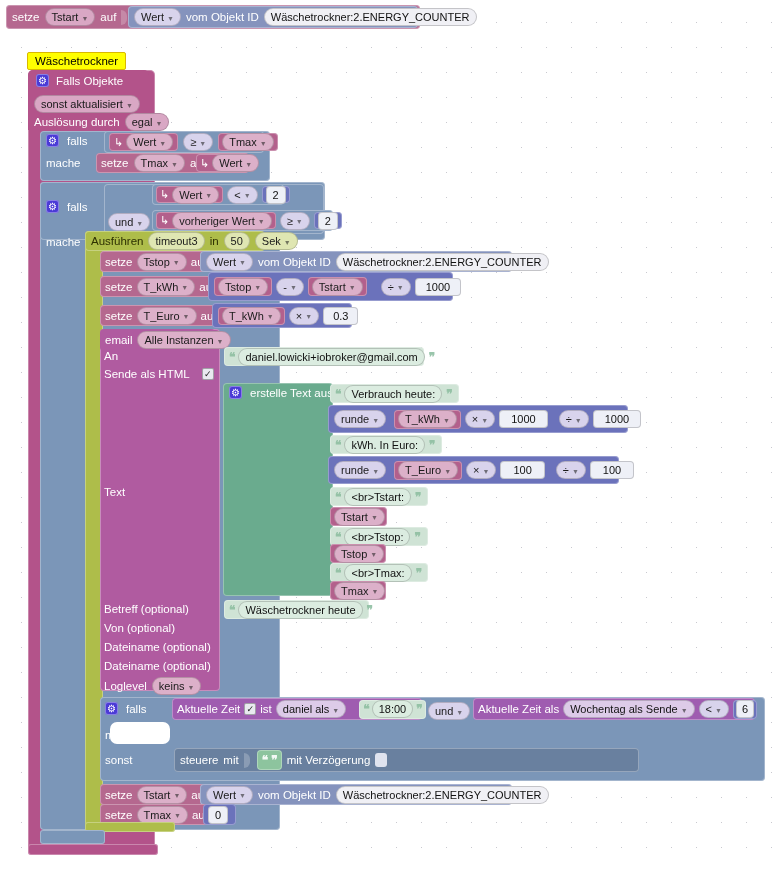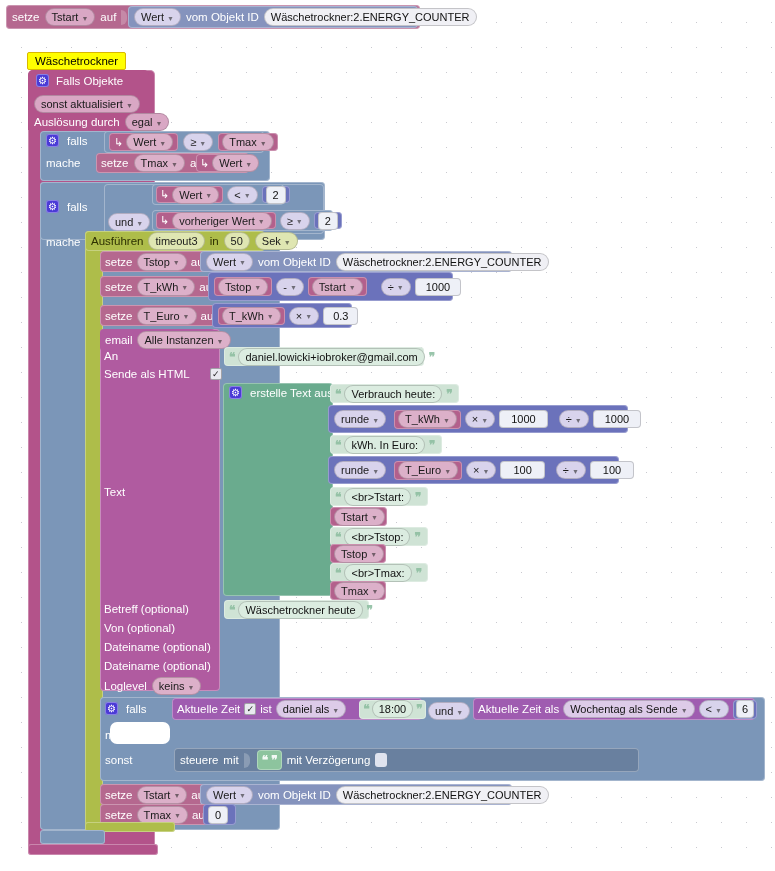--- a/index.html
+++ b/index.html
@@ -394,21 +394,21 @@
   <span class="lbl" style="position:absolute; left:104px; top:350px;">An</span>
   <div class="b c-textl outline" style="left:224px; top:347px; width:200px; height:19px; padding:0 5px;">
     <div class="row" style="gap:4px;">
       <span class="q" style="color:#8fbfa2;">❝</span>
       <span class="fld mint">
           <span>daniel.lowicki+iobroker@gmail.com</span>
         </span>
       <span class="q" style="color:#8fbfa2;">❞</span>
     </div>
   </div>
-  <div class="row" style="position:absolute; left:104px; top:368px; gap:20px;">
+  <div class="row" style="position:absolute; left:104px; top:368px; gap:12px;">
     <span class="lbl">Sende als HTML</span>
     <span class="chk">
         <span>✓</span>
       </span>
   </div>
 
   <span class="lbl" style="position:absolute; left:104px; top:486px;">Text</span>
 
   <div class="b c-text outline" style="left:223px; top:383px; width:110px; height:213px; display:block;"></div>
   <div class="row" style="position:absolute; left:229px; top:386px; gap:8px;">

